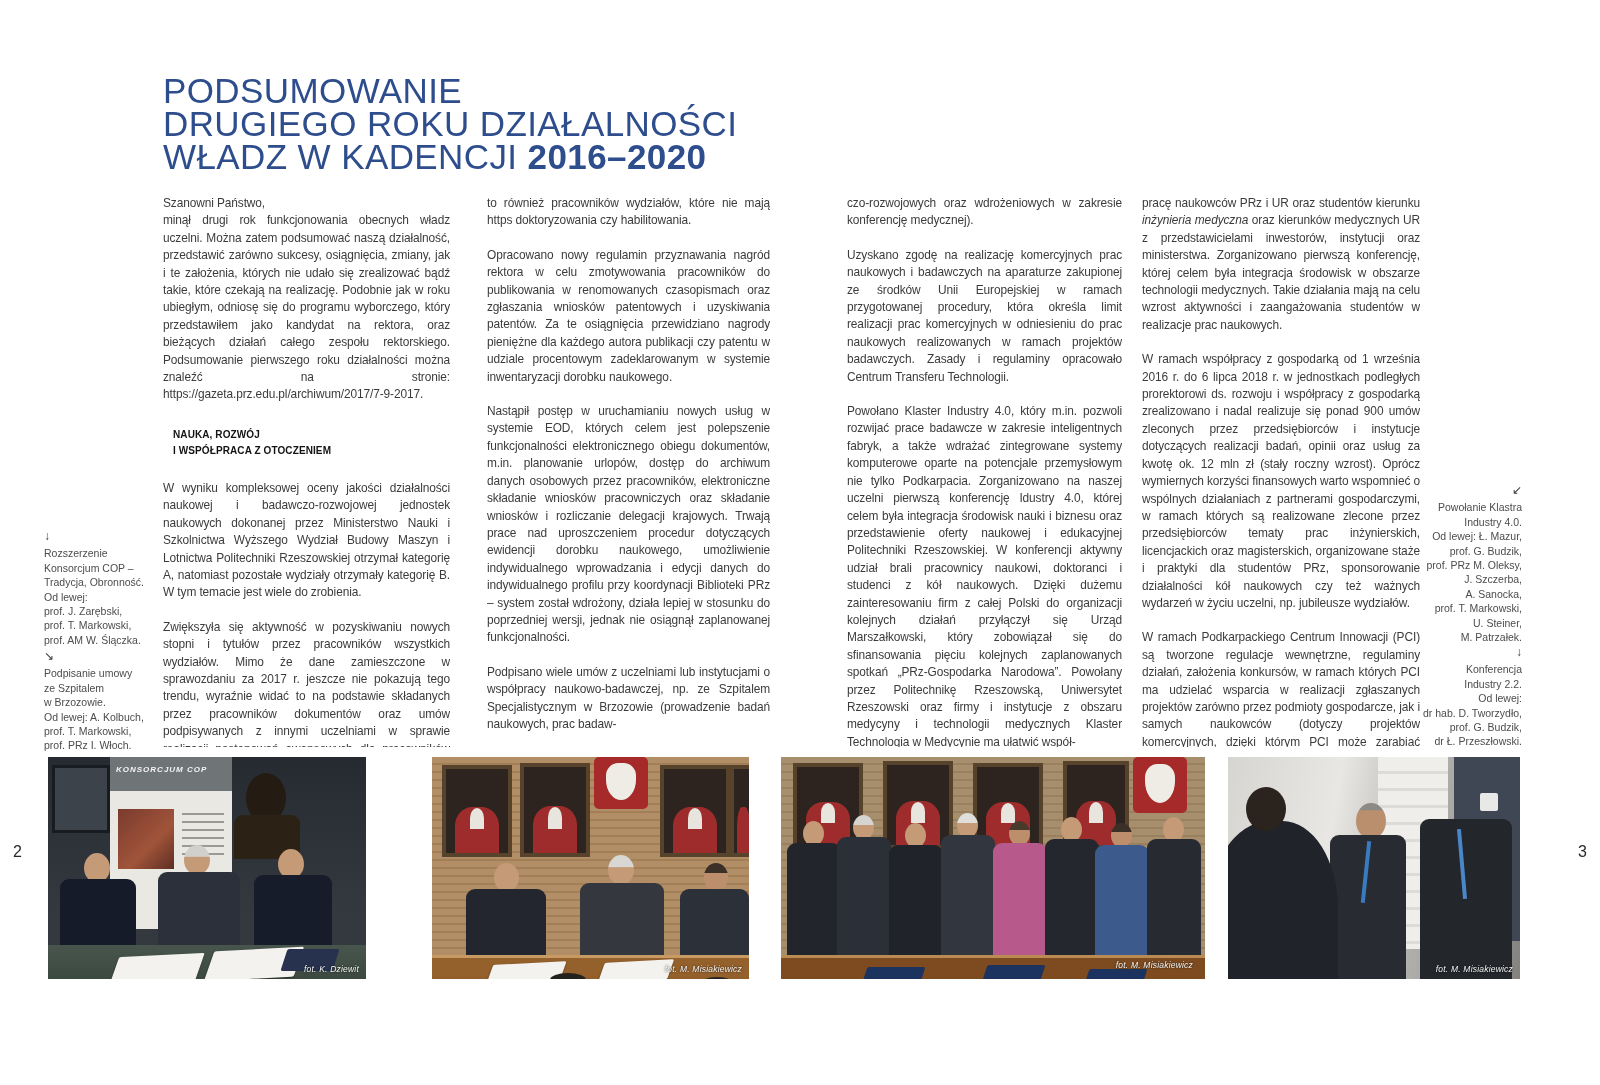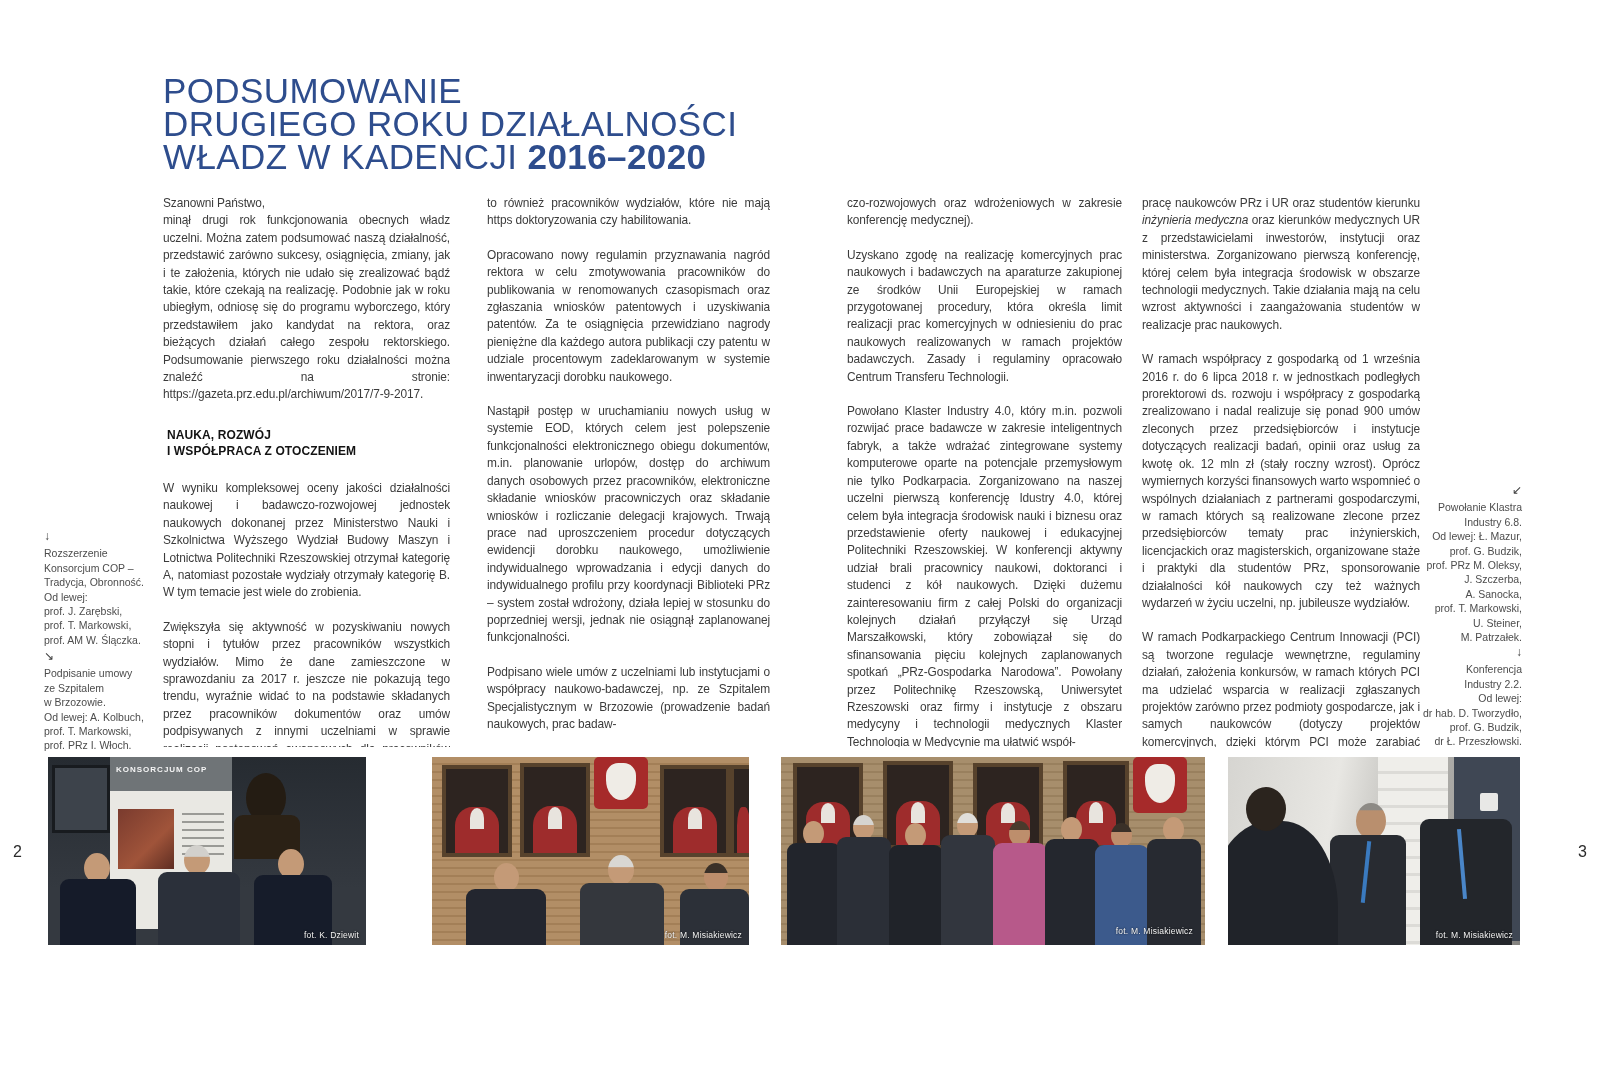--- a/index.html
+++ b/index.html
@@ -19,33 +19,33 @@
   .title{position:absolute;left:163px;top:74px;color:#2e4d8d;
     font-size:35px;line-height:33px;letter-spacing:.4px;font-weight:400;}
   .title .bold{font-weight:700;}
 
   
   .col{position:absolute;top:195px;height:552px;overflow:hidden;
     font-size:11.9px;line-height:17.4px;letter-spacing:-.1px;color:#3b3b3b;
     text-align:justify;}
   .col p{margin:0 0 17px 0;overflow-wrap:break-word;}
   .col .salutation{margin:0;}
-  .col h3{font-size:12px;line-height:16px;color:#131313;margin:23px 0 21px 4px;
+  .col h3{font-size:10px;line-height:16px;color:#131313;margin:23px 0 21px 10px;
     font-weight:700;white-space:pre-line;letter-spacing:.1px;}
   .ital{font-style:italic;}
 
   
   .note{position:absolute;font-size:10.5px;line-height:14.4px;color:#4c4c4c;}
   .note .arrow{display:block;font-size:12px;color:#3f3f3f;margin-bottom:3px;}
   .note .note-text{white-space:pre-line;}
   .note.left-side{left:44px;width:112px;text-align:left;}
   .note.right-side{right:78px;width:132px;text-align:right;}
 
   
-  .photo{position:absolute;top:757px;height:188px;overflow:hidden;background:#777;}
+  .photo{position:absolute;top:757px;height:222px;overflow:hidden;background:#777;font-style:italic;}
   .photo .credit{position:absolute;right:7px;bottom:5px;font-size:8.5px;color:#f4f4f4;
     letter-spacing:.2px;text-shadow:0 0 2px rgba(0,0,0,.8);}
   .abs{position:absolute;}
   .head{position:absolute;border-radius:50%;}
   .torso{position:absolute;border-radius:9px 9px 0 0;}
   .frame{position:absolute;border:4px solid #57422c;background:#2d2420;overflow:hidden;}
   .frame .robe{position:absolute;left:15%;right:15%;bottom:0;height:55%;
     background:#9e2c2c;border-radius:40% 40% 0 0;}
   .frame .collar{position:absolute;left:38%;bottom:28%;width:24%;height:26%;
     background:#e8e4de;border-radius:50% 50% 0 0;}
@@ -89,21 +89,21 @@
 ze Szpitalem
 w Brzozowie.
 Od lewej: A. Kolbuch,
 prof. T. Markowski,
 prof. PRz I. Włoch.</div>
   </div>
 
   <div class="note right-side" style="top:483px;">
     <span class="arrow">↙</span>
     <div class="note-text">Powołanie Klastra
-Industry 6.8.
+Industry 4.0.
 Od lewej: Ł. Mazur,
 prof. G. Budzik,
 prof. PRz M. Oleksy,
 J. Szczerba,
 A. Sanocka,
 prof. T. Markowski,
 U. Steiner,
 M. Patrzałek.</div>
   </div>
   <div class="note right-side" style="top:645px;">

